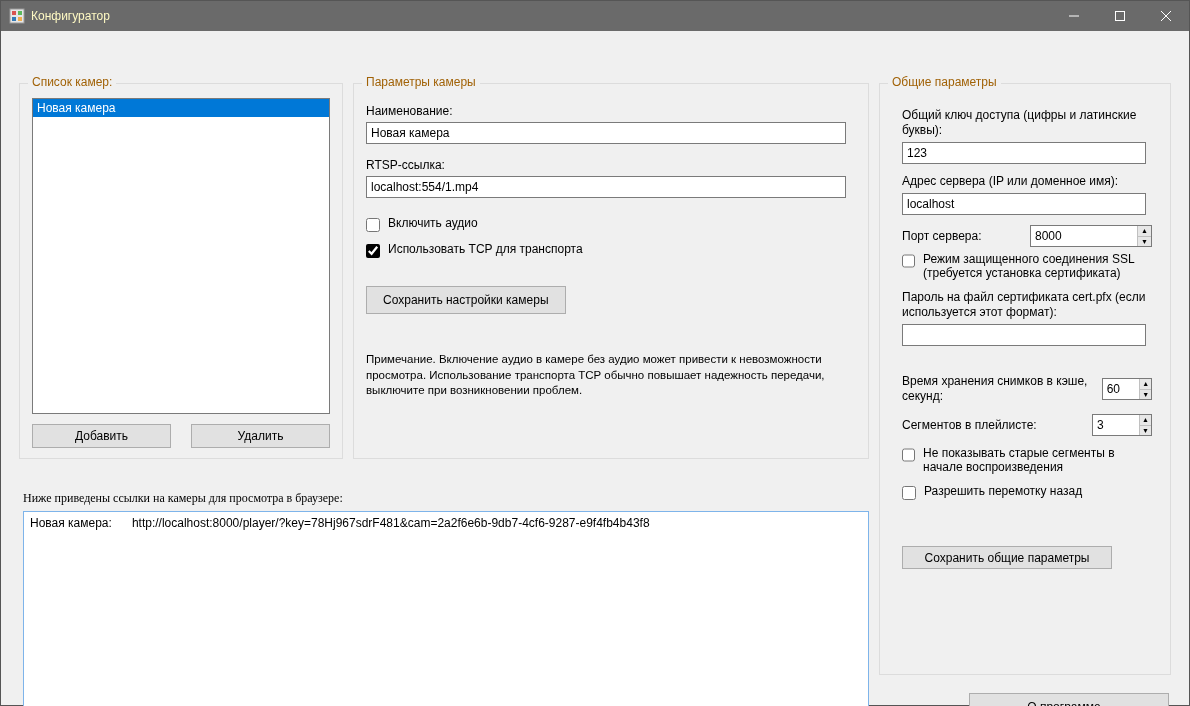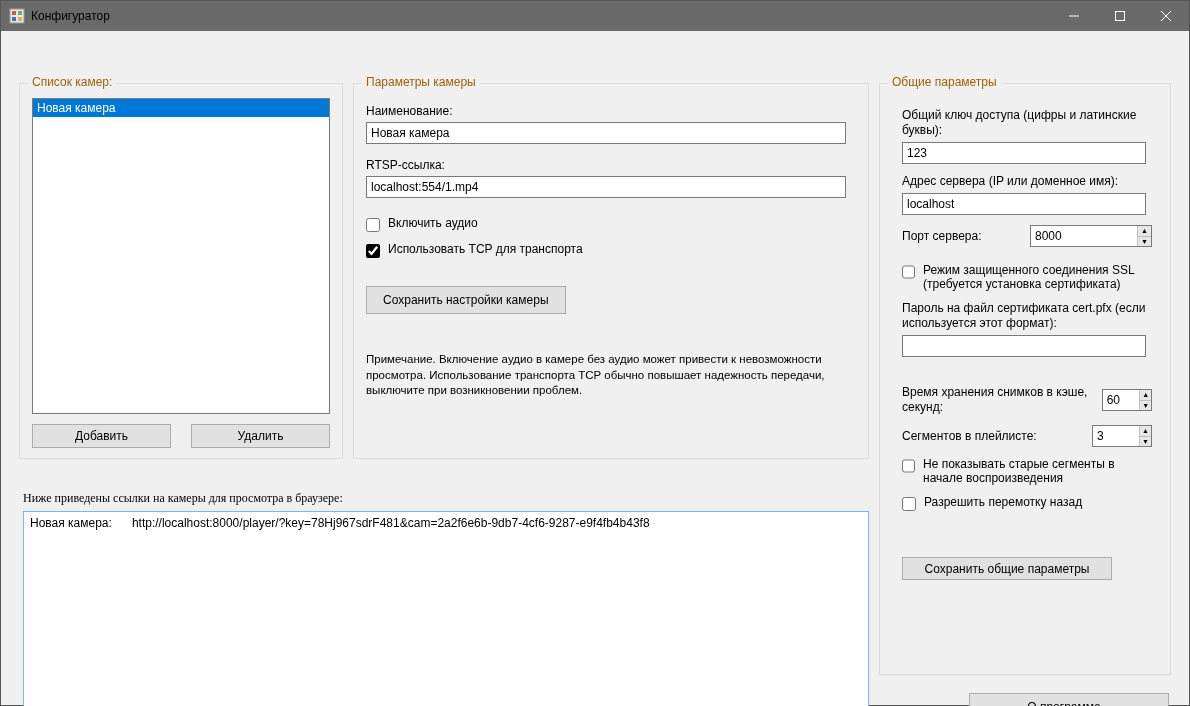--- a/index.html
+++ b/index.html
@@ -15,21 +15,21 @@
     width: 1190px;
     height: 706px;
     background: #f0f0f0;
     display: flex;
     flex-direction: column;
     border: 1px solid #555;
   }
   .titlebar {
     height: 30px;
     background: #6a6a6a;
-    color: #000000;
+    color: #fef9c3;
     display: flex;
     align-items: center;
     padding-left: 8px;
     font-size: 12px;
   }
   .titlebar .app-icon {
     width: 16px; height: 16px;
     margin-right: 6px;
     display: inline-flex;
     align-items: center; justify-content: center;
@@ -313,21 +313,21 @@
           <span class="lbl">Порт сервера:</span>
           <div class="spinner">
             <input type="text" value="8000" style="">
             <div class="arrows">
               <div class="arrow">▲</div>
               <div class="arrow">▼</div>
             </div>
           </div>
         </div>
 
-        <div class="checkbox-row" style="margin-top:16px;">
+        <div class="checkbox-row" style="margin-top:5px;">
           <input type="checkbox" style="">
           <span>Режим защищенного соединения SSL (требуется установка сертификата)</span>
         </div>
 
         <label class="field-label">Пароль на файл сертификата cert.pfx (если используется этот формат):</label>
         <input class="text-input" type="text" value="" style="">
 
         <div class="row-inline" style="margin-top:28px;">
           <span class="lbl">Время хранения снимков в кэше, секунд:</span>
           <div class="spinner small">

